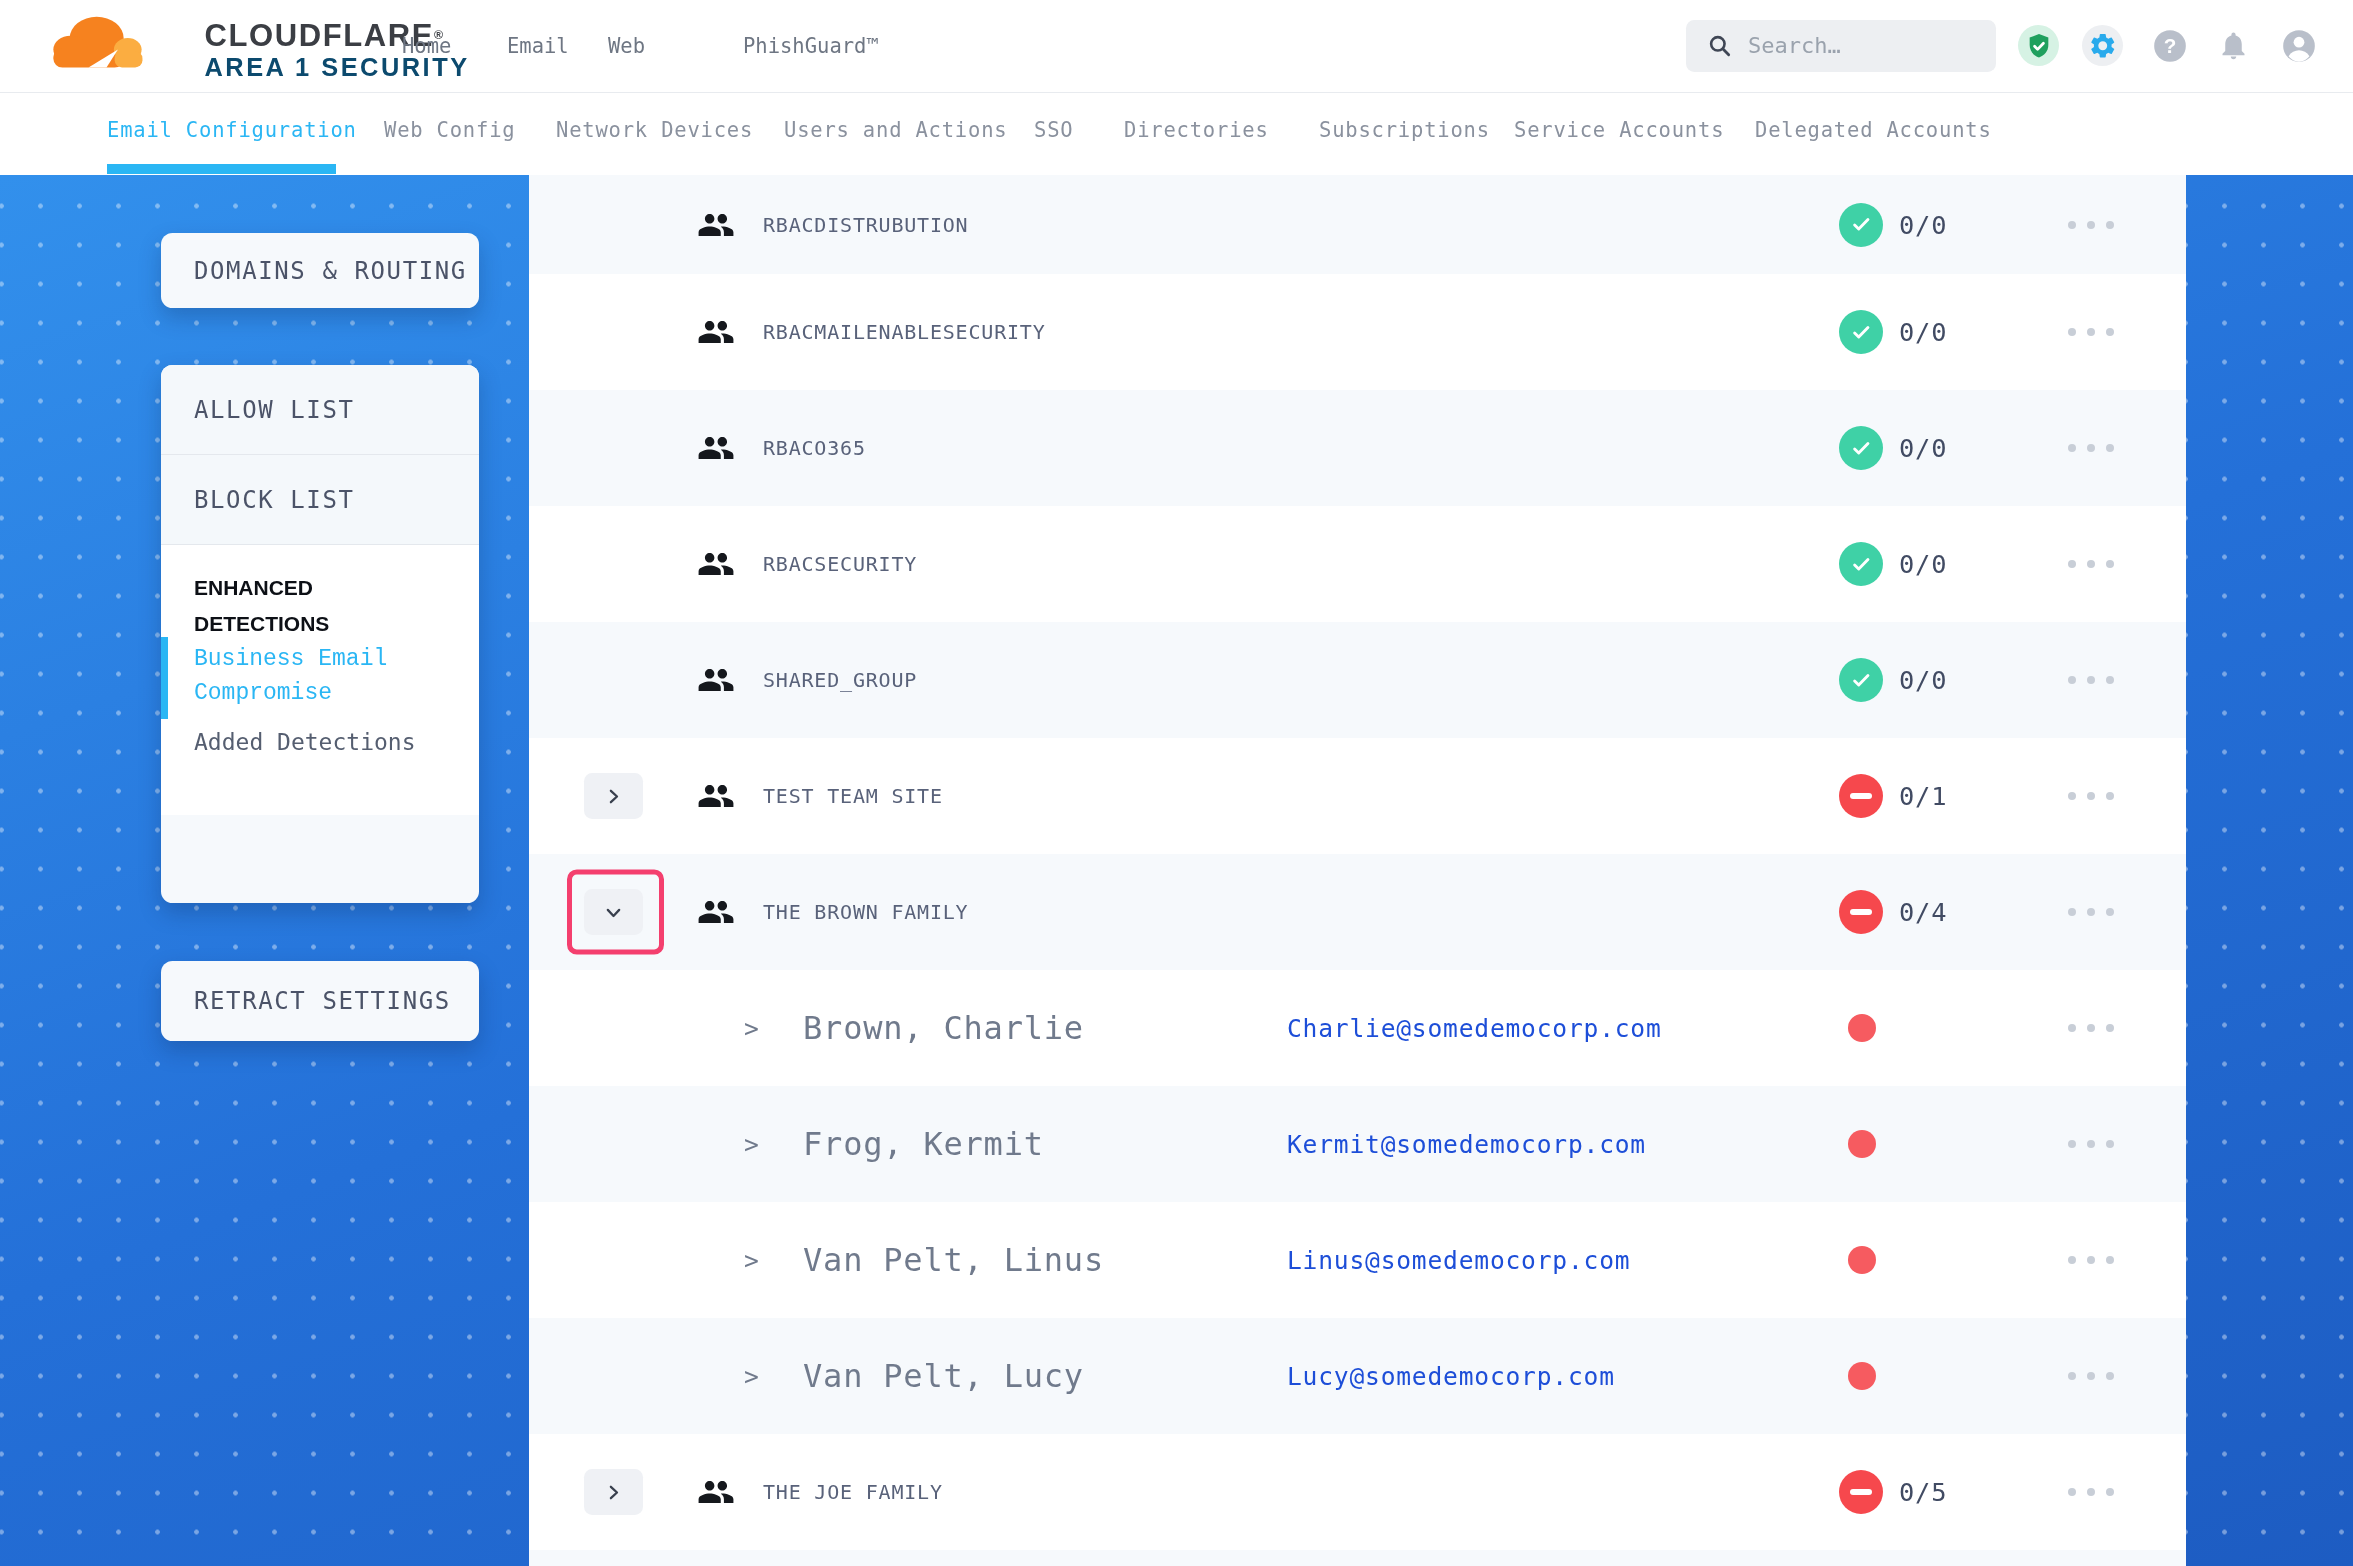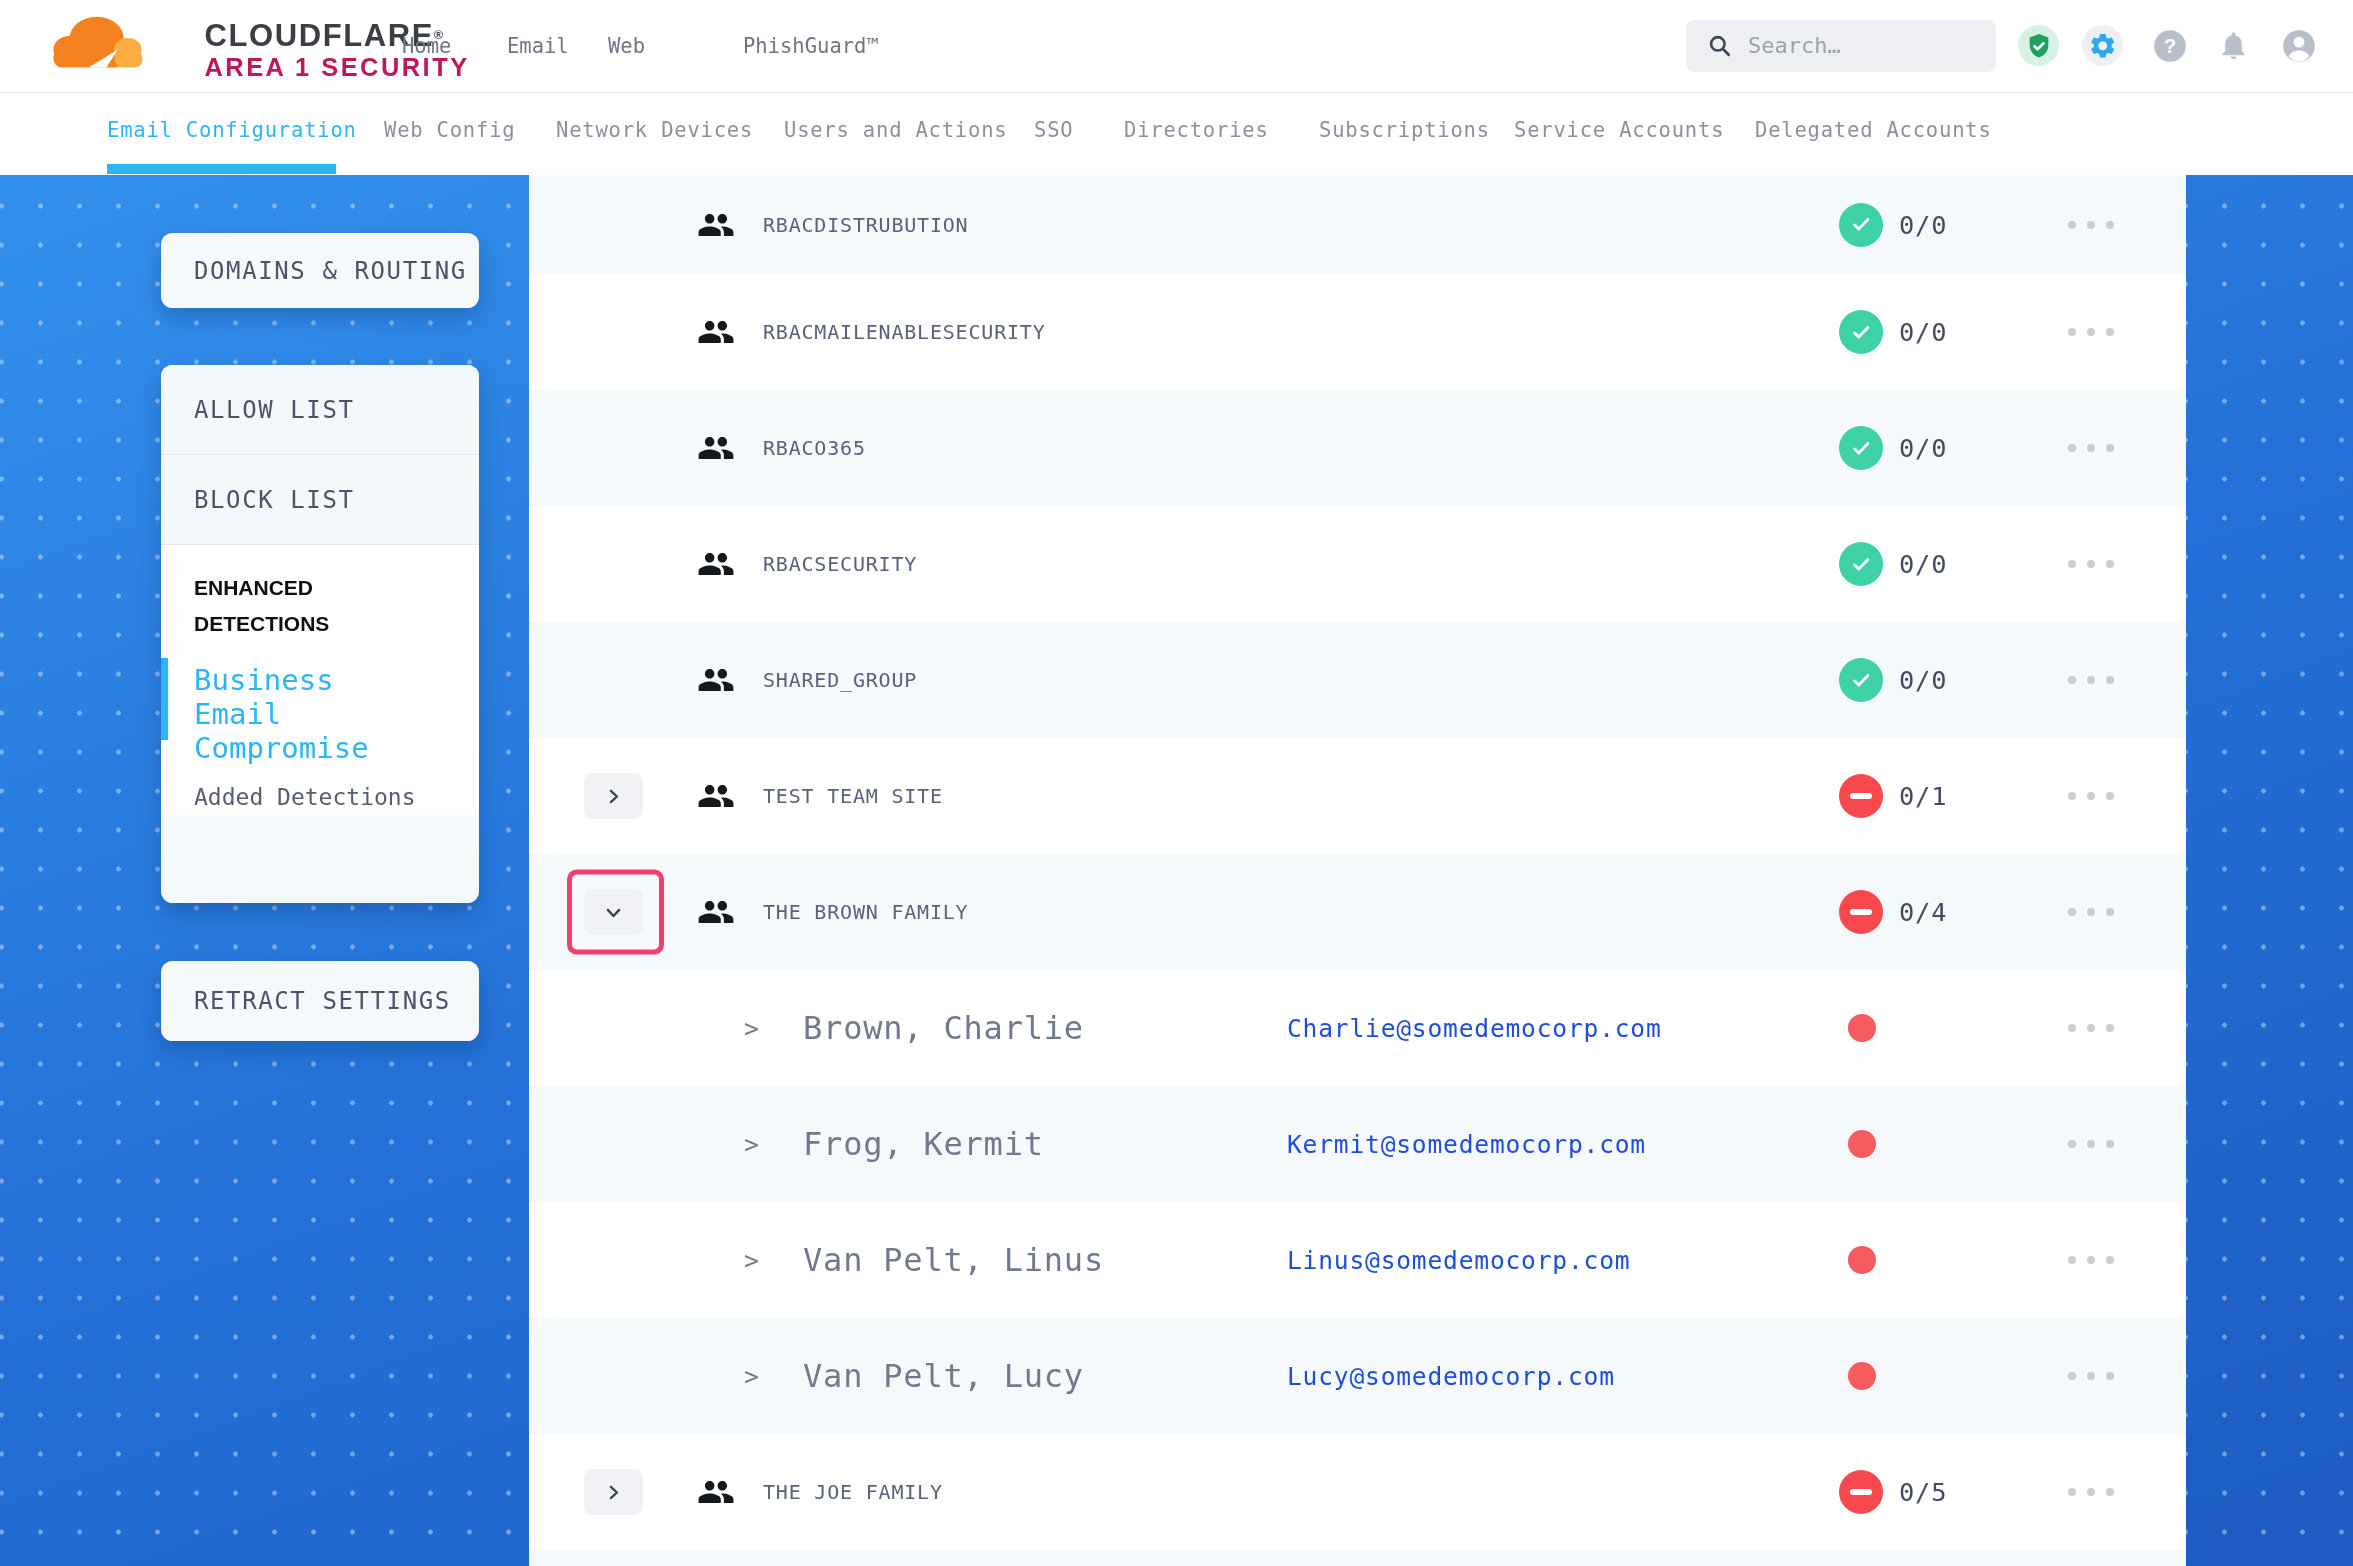--- a/index.html
+++ b/index.html
@@ -8,21 +8,21 @@
         --accent:#2ab6f4; --green:#3fd1a6; --red:#f6484d; --red-dot:#f65b60; --highlight:#f43f6e;}
 
   
   .topbar{position:absolute;top:0;left:0;width:100%;height:92px;background:#fff;
           border-bottom:1.6px solid #e8ebef;z-index:5;}
   .brand{position:absolute;left:46px;top:6.6px;display:flex;align-items:flex-start;gap:44px;}
   .brand-cloud{width:103px;height:72px;}
   .brand-text{margin-left:11.5px;margin-top:13px;font-family:"Liberation Sans","DejaVu Sans",sans-serif;}
   .brand-title{font-size:31px;font-weight:700;letter-spacing:1.6px;color:#3b3e44;line-height:31px;}
   .brand-reg{font-size:12.3px;vertical-align:top;color:#3b3e44;}
-  .brand-sub{font-size:25.4px;font-weight:700;letter-spacing:2.5px;color:#be185d;line-height:33px;}
+  .brand-sub{font-size:25.4px;font-weight:700;letter-spacing:2.5px;color:#0c4a6e;line-height:33px;}
   .top-nav .nav-item{position:absolute;top:50%;transform:translateY(-50%);font-size:20.5px;color:#6e7683;cursor:pointer;}
   .top-nav .nav-item:nth-child(1){left:402px;}
   .top-nav .nav-item:nth-child(2){left:507px;}
   .top-nav .nav-item:nth-child(3){left:608px;}
   .top-nav .nav-item:nth-child(4){left:743px;}
   .search-box{position:absolute;left:1686px;top:19.7px;width:310px;height:52px;background:#edeff2;
               border-radius:8.2px;display:flex;align-items:center;padding:0 21px;box-sizing:border-box;}
   .search-box input{border:0;outline:0;background:transparent;font-family:inherit;font-size:22px;
                     color:#6e7683;margin-left:13px;width:213px;}
   .search-box input::placeholder{color:#9aa2ad;}
@@ -61,22 +61,22 @@
   .card{position:absolute;left:161px;width:318px;background:#f6f9fc;border-radius:11.5px;
         box-shadow:0 9.8px 21px rgba(10,35,80,.25);overflow:hidden;z-index:2;box-sizing:border-box;}
   .card-domains{top:58px;height:75px;display:flex;align-items:center;padding-left:33px;
                 font-size:24px;letter-spacing:1.6px;color:#4b5368;cursor:pointer;}
   .card-policies{top:190px;height:538px;}
   .pol-item{height:89px;display:flex;align-items:center;padding-left:33px;font-size:24px;
             letter-spacing:1.6px;color:#4b5368;border-bottom:1.6px solid #e4e8ed;background:#f4f8fb;cursor:pointer;}
   .enhanced{background:#fff;padding:24.6px 33px 0 33px;height:270px;box-sizing:border-box;}
   .enh-title{font-family:"Liberation Sans","DejaVu Sans",sans-serif;font-weight:700;font-size:21px;
              line-height:36px;color:#0d1016;max-width:229px;}
-  .bec{position:relative;margin-top:21px;font-size:29px;line-height:34px;color:var(--accent);
-       max-width:221px;cursor:pointer;}
+  .bec{position:relative;font-size:23px;line-height:34px;color:var(--accent);
+       max-width:221px;cursor:pointer;font-family:Liberation Mono, monospace;}
   .bec-bar{position:absolute;left:-33px;top:-4.9px;width:6.6px;height:82px;background:var(--accent);}
   .added{margin-top:19.7px;font-size:23px;color:#555e70;cursor:pointer;}
   .card-retract{top:786px;height:80px;display:flex;align-items:center;padding-left:33px;
                 font-size:24px;letter-spacing:1.6px;color:#4b5368;cursor:pointer;}
 
   
   .content{position:absolute;left:529px;top:0;width:1657px;height:1392px;background:#fff;z-index:1;}
   .trow{position:relative;width:100%;height:116px;background:#fff;}
   .trow.tint{background:#f6f9fc;}
   .trow.clip{height:99px;}

